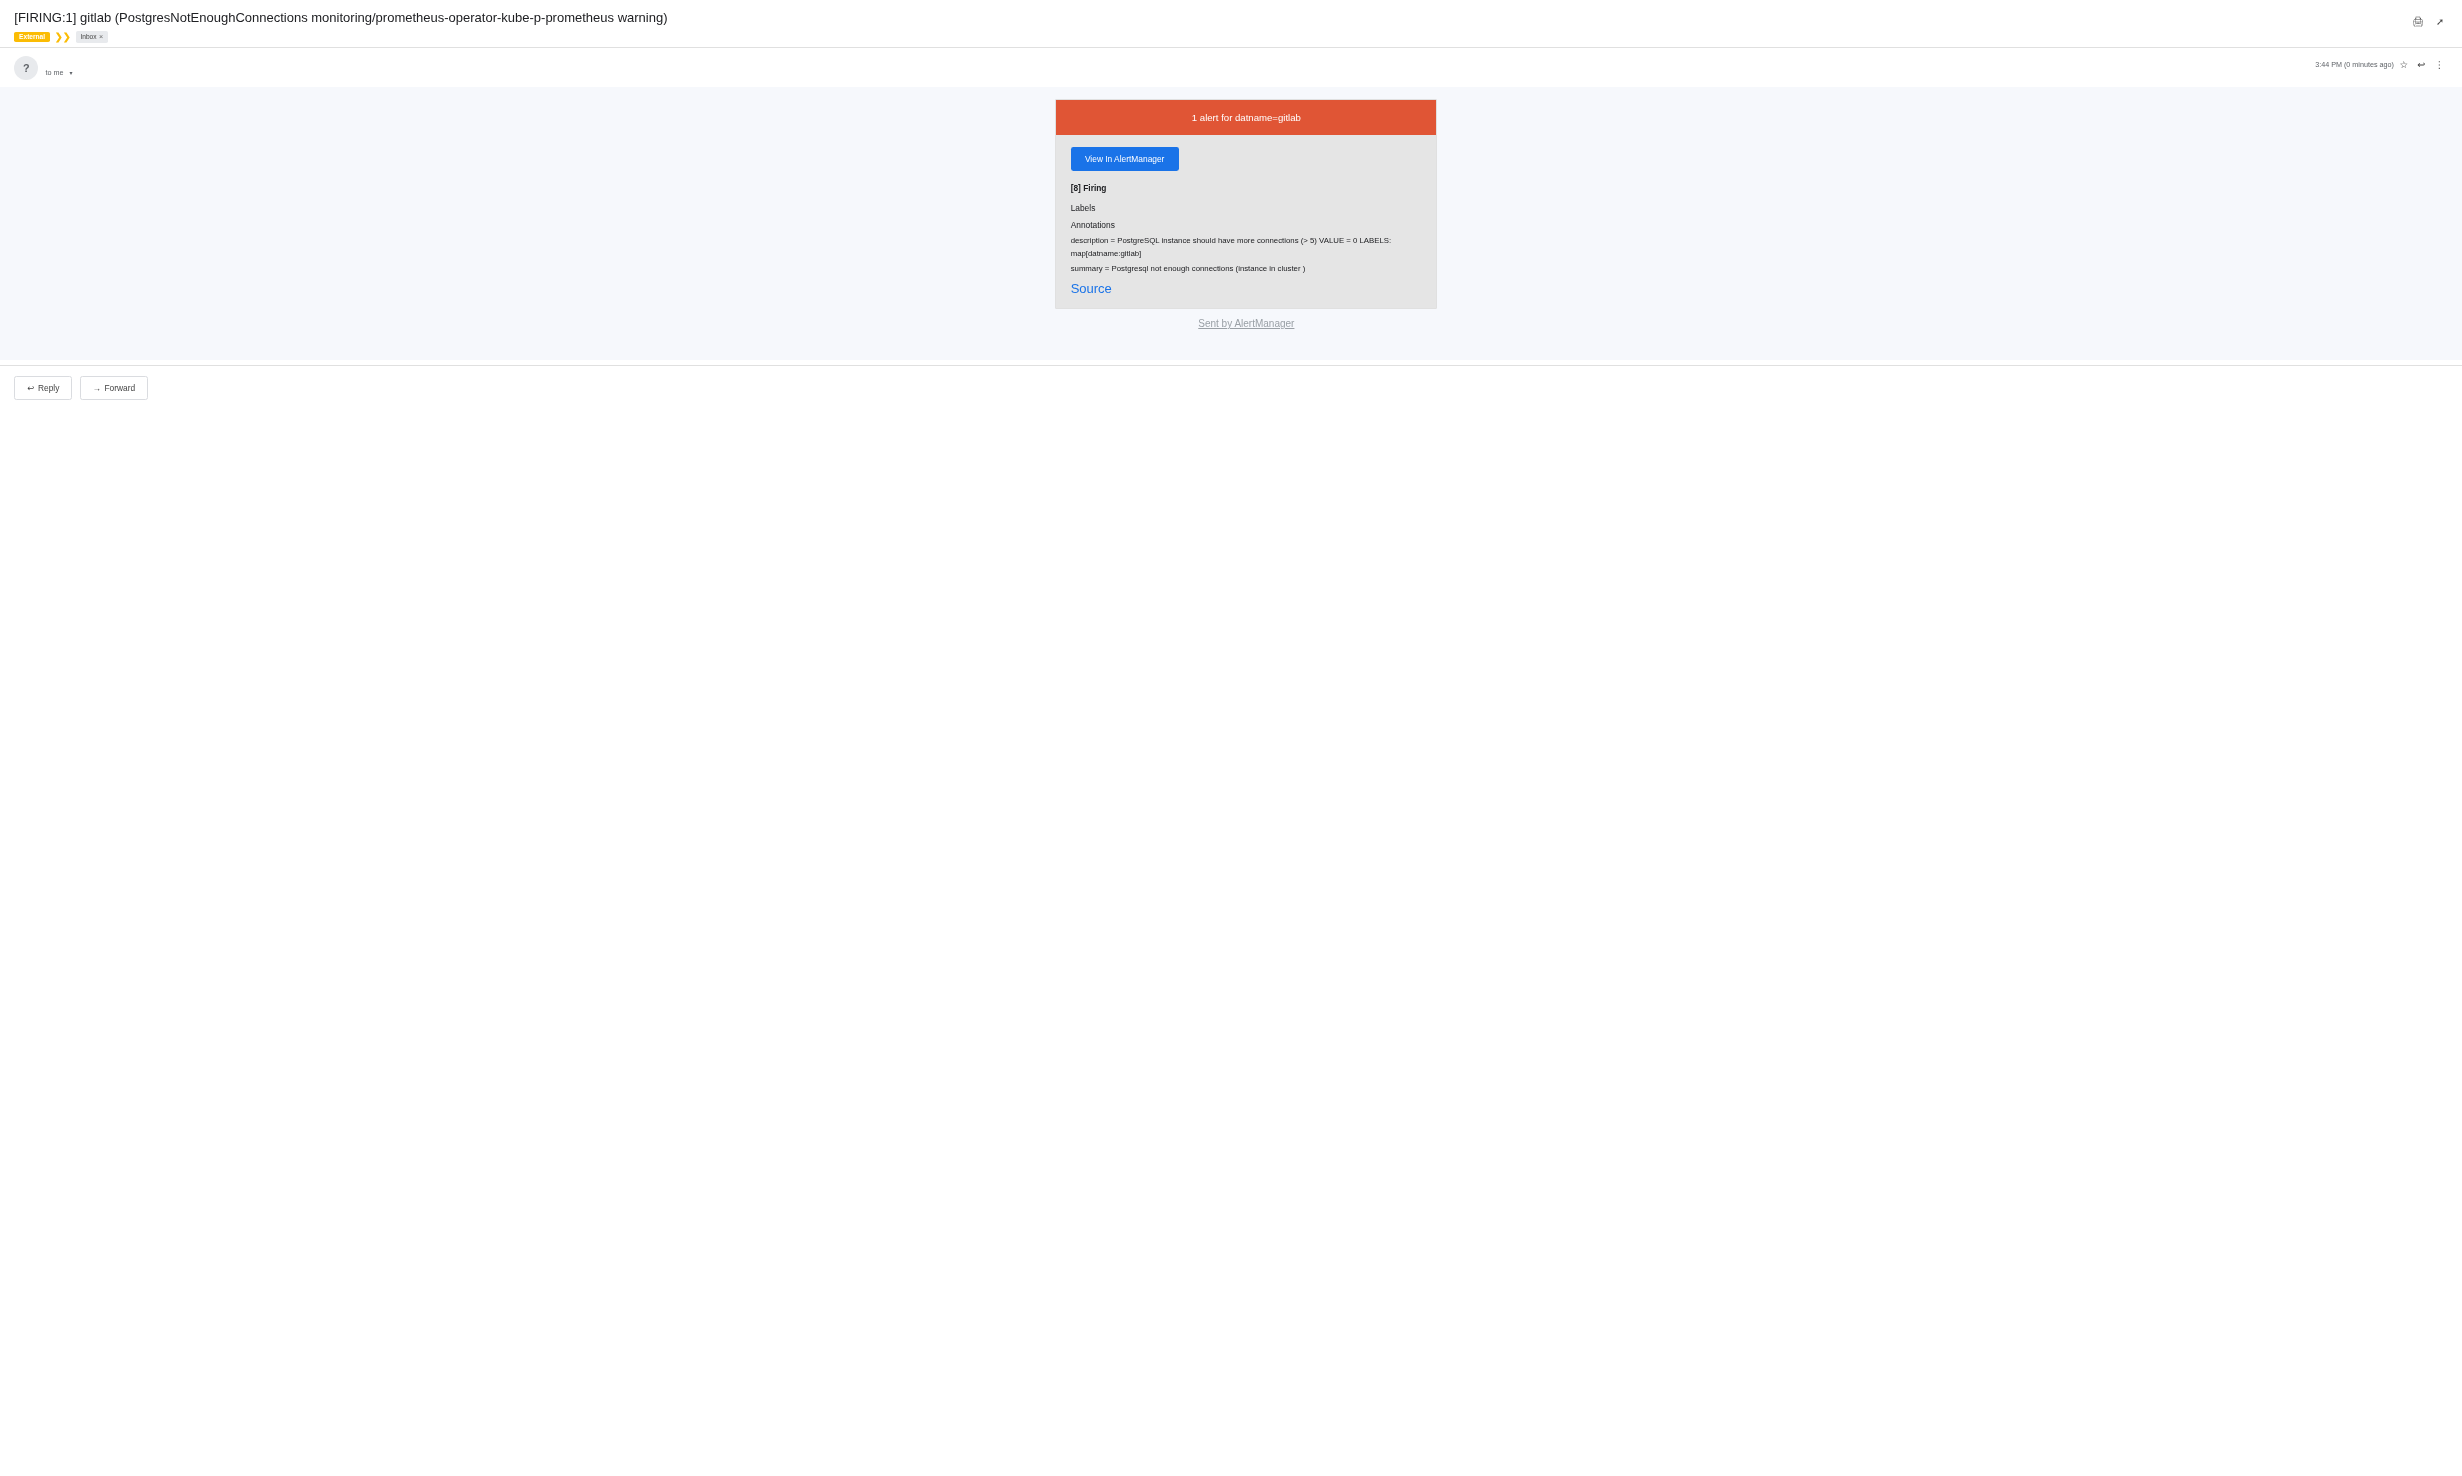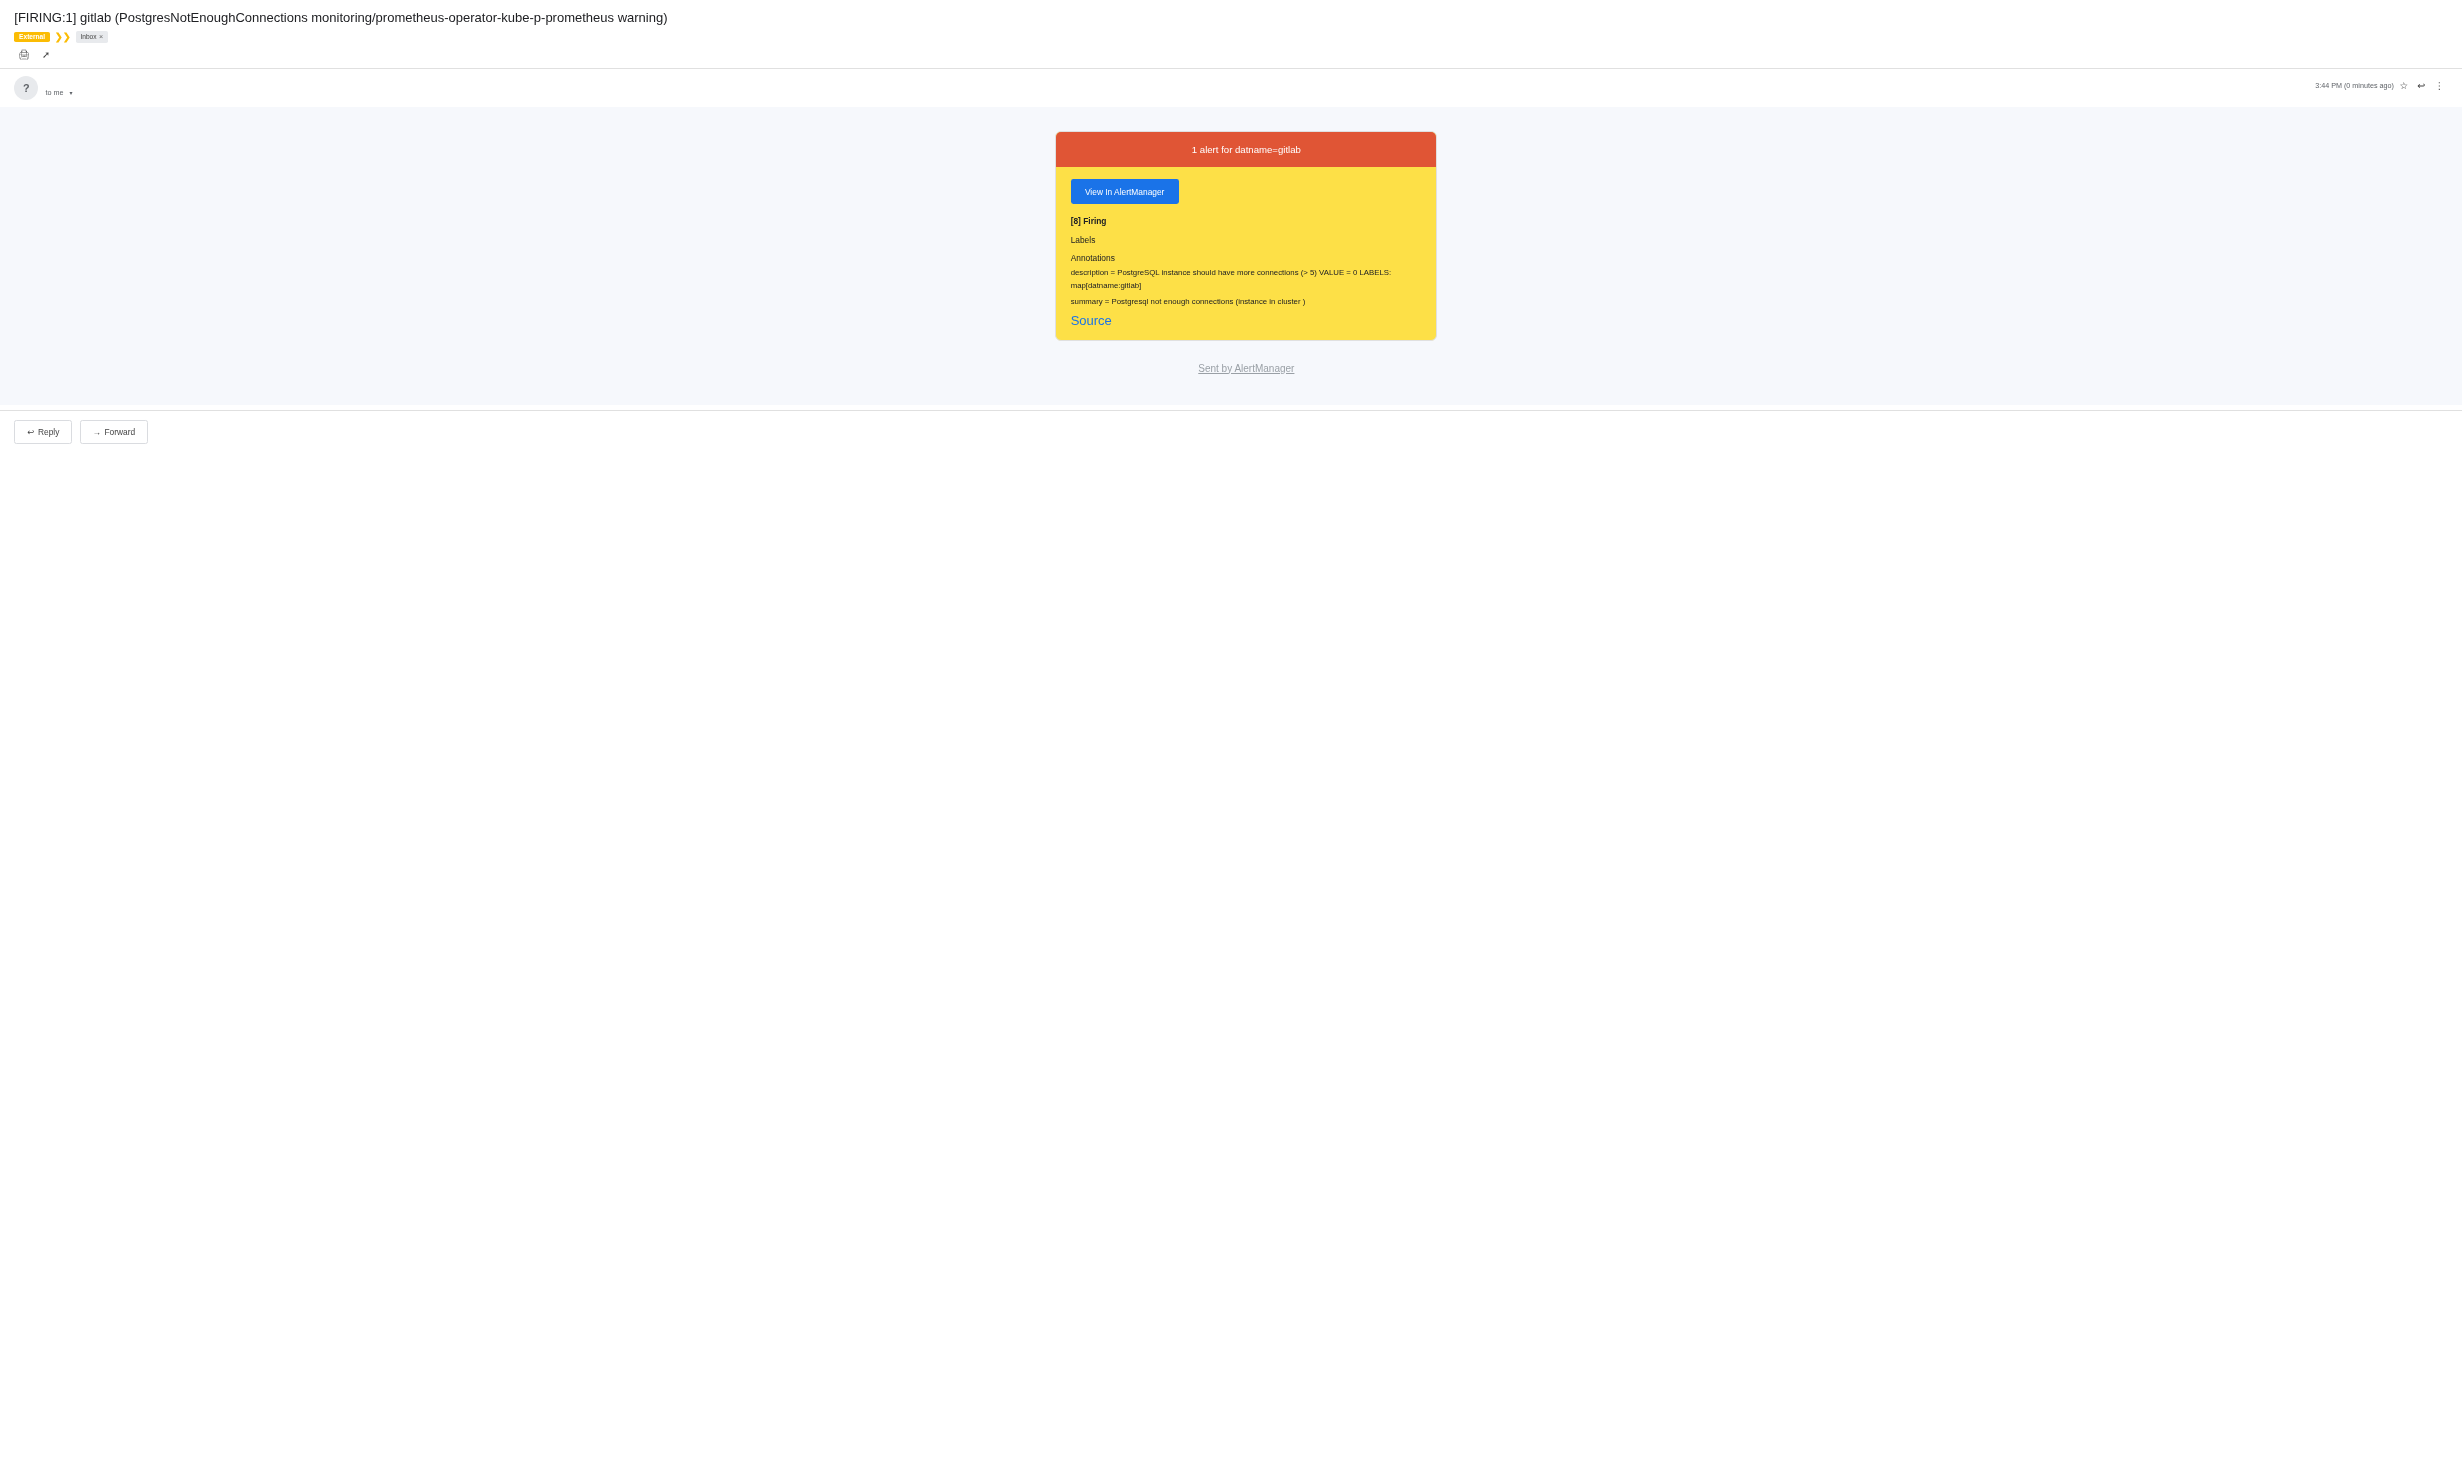--- a/index.html
+++ b/index.html
@@ -16,21 +16,20 @@
       min-height: 100vh;
     }
 
     
     .email-header {
       padding: 9.6px 14.3px 4.8px 14.3px;
       display: flex;
       align-items: flex-start;
       justify-content: space-between;
       border-bottom: 0.6px solid #e0e0e0;
-      flex-direction: column;
     }
 
     .email-subject-area {
       flex: 1;
     }
 
     .email-subject {
       font-size: 13px;
       font-weight: 400;
       color: #202124;
@@ -157,25 +156,25 @@
       padding: 0 14.3px 14.3px 45px;
       background: #f6f8fc;
     }
 
     .email-content-wrapper {
       background: #f6f8fc;
       padding: 12px 0;
     }
 
     .alert-card {
-      background: #fde047;
+      background: #e5e5e5;
       border: 0.6px solid #e0e0e0;
-      border-radius: 6px;
+      border-radius: 1px;
       max-width: 382px;
-      margin: 12px auto;
+      margin: 0 auto;
       overflow: hidden;
     }
 
     .alert-header-bar {
       background: #e05535;
       color: #fff;
       text-align: center;
       padding: 12px;
       font-size: 9.6px;
       font-weight: 400;

